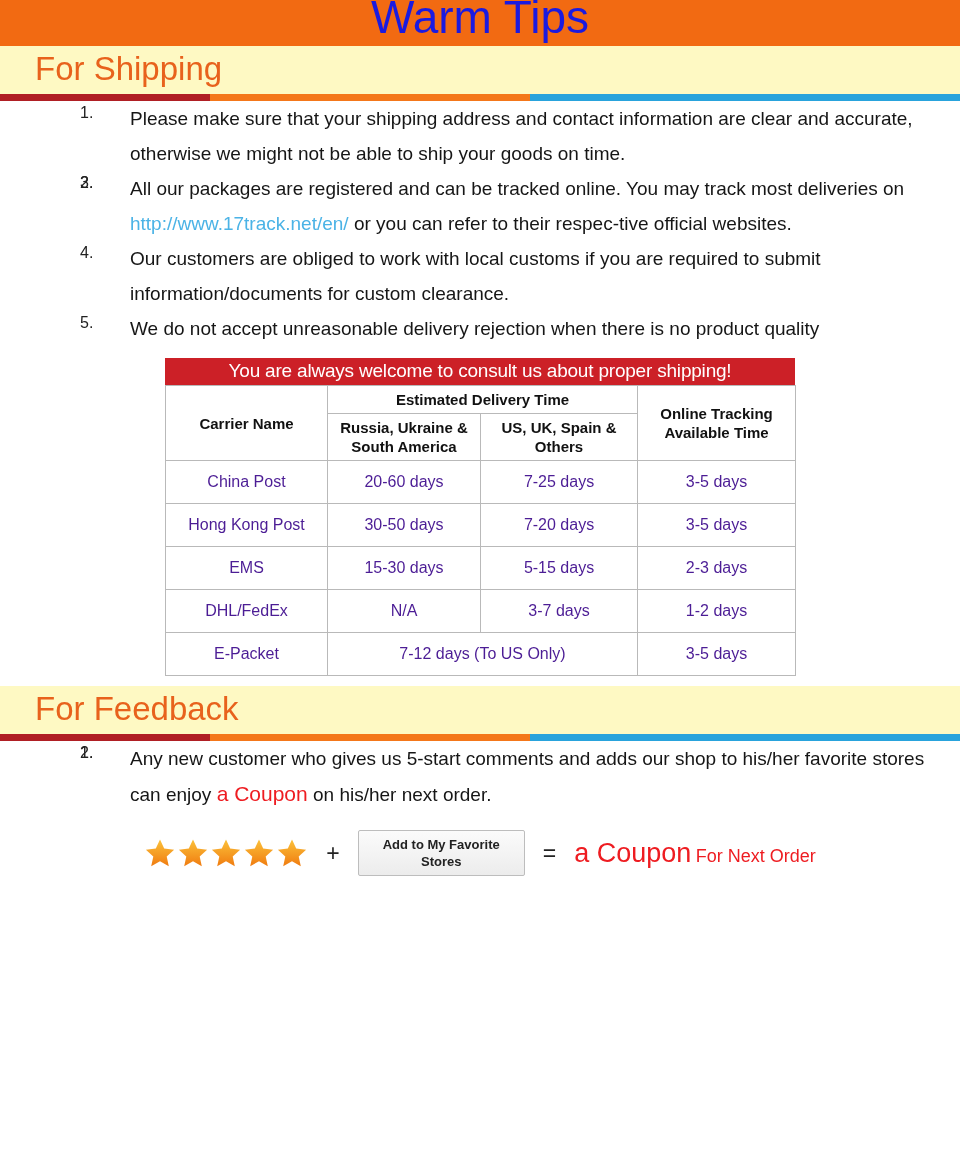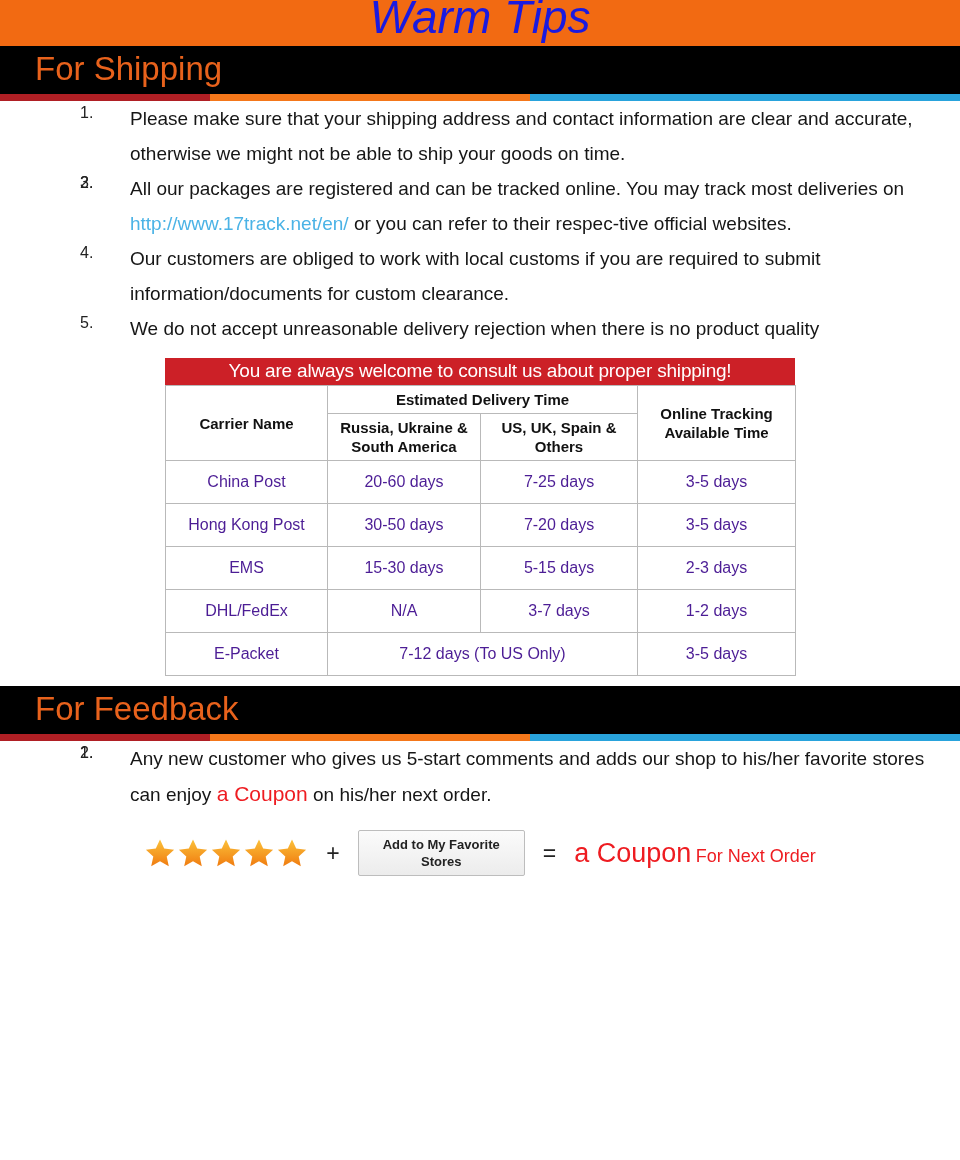--- a/index.html
+++ b/index.html
@@ -16,41 +16,40 @@
     position: relative;
   }
 
   
   .top-banner {
     width: 960px;
     height: 46px;
     background: #F26A12;
     position: relative;
     overflow: hidden;
-    font-style: italic;
   }
   .top-banner .title {
     position: absolute;
     left: 0;
     right: 0;
     top: -11px;
     text-align: center;
     font-size: 46px;
     line-height: 56px;
     color: #1A1AE0;
     font-weight: normal;
     letter-spacing: 0px;
     white-space: nowrap;
   }
 
   
   .section-head {
     position: relative;
     height: 48px;
-    background: #000000;
+    background: #fef9c3;
   }
   .section-head .heading {
     position: absolute;
     left: 35px;
     top: 2px;
     font-size: 33px;
     line-height: 42px;
     color: #E8621C;
     white-space: nowrap;
   }

